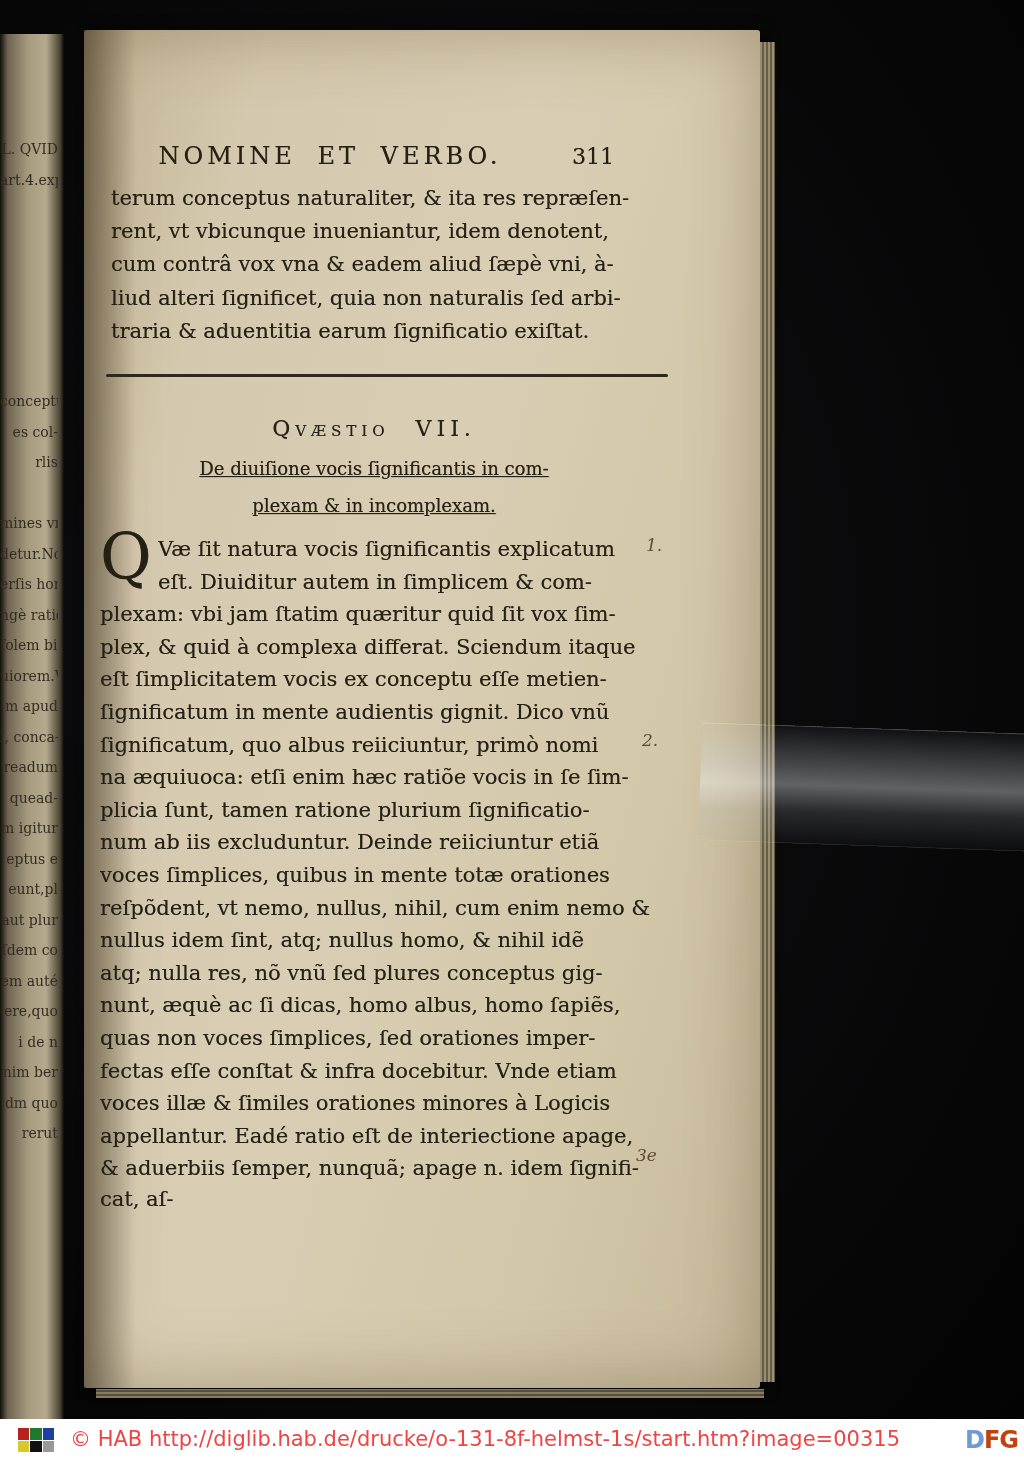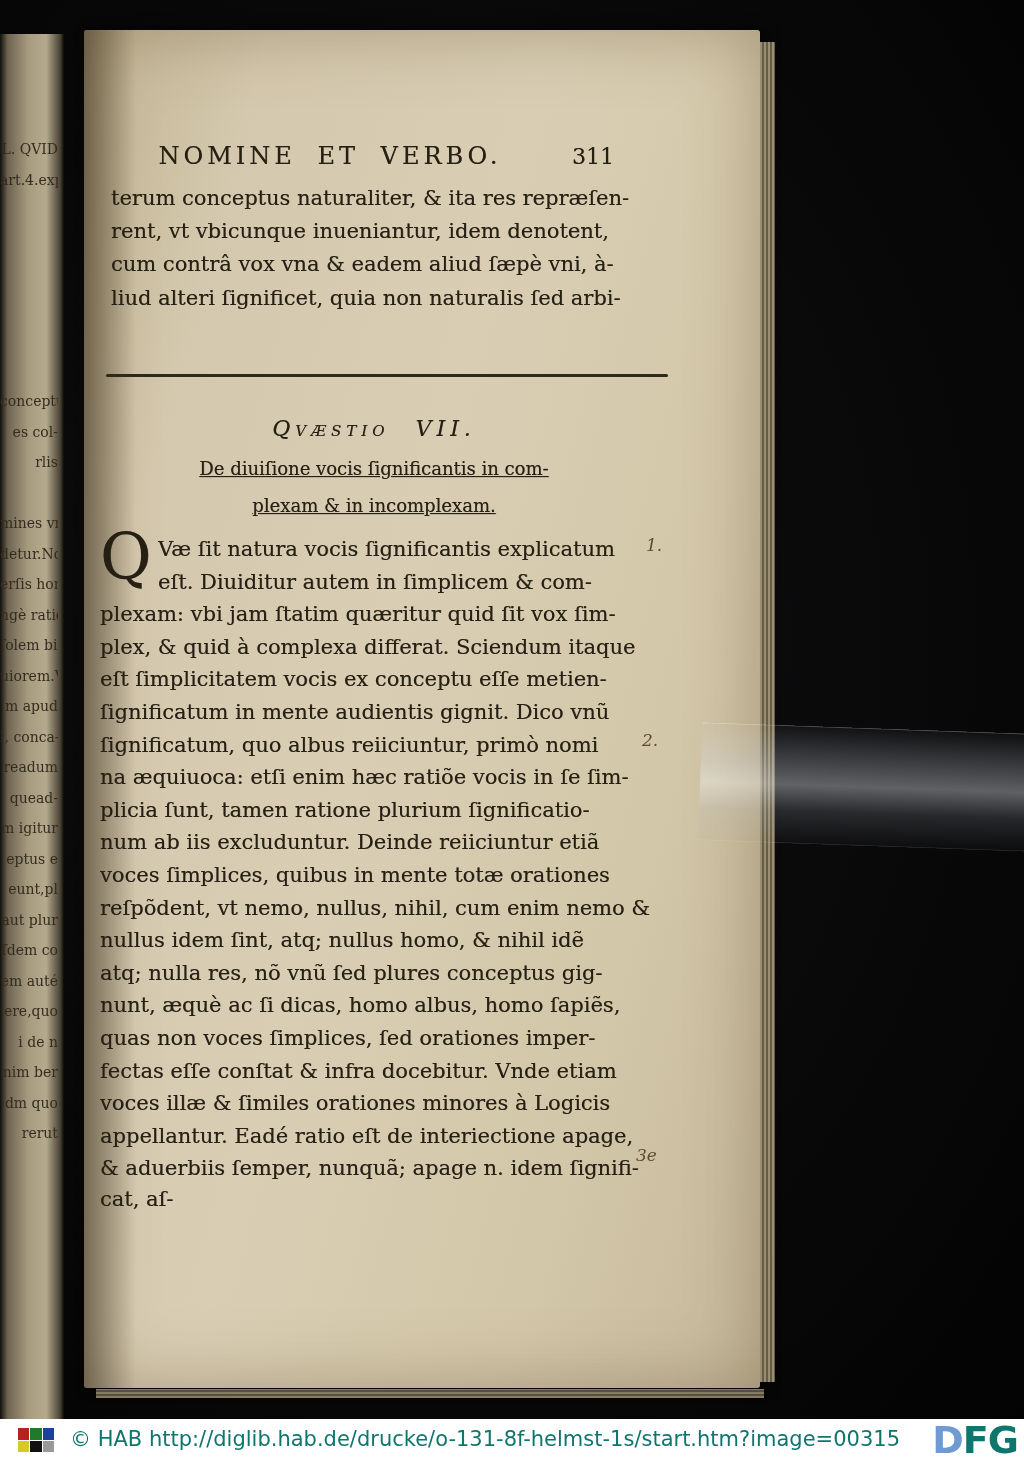--- a/index.html
+++ b/index.html
@@ -34,44 +34,44 @@
   .textcol{position:absolute;left:16px;top:0;width:548px;color:#261f14;
            text-shadow:0.3px 0.3px 0.6px rgba(42,32,16,0.55);}
   .hdr{position:absolute;top:112px;left:0;width:548px;height:32px;}
   .hdr .title{position:absolute;left:0;top:0;width:460px;text-align:center;
               font-size:24px;letter-spacing:4px;word-spacing:10px;}
   .hdr .pnum{position:absolute;right:34px;top:2px;font-size:22px;}
   .para1{position:absolute;top:152px;left:0;width:556px;}
   .pline{height:33.2px;line-height:33.2px;font-size:21px;white-space:nowrap;overflow:hidden;margin-left:11px;}
   .rule{position:absolute;top:344px;left:6px;width:562px;height:3px;background:#2f281d;border-radius:2px;}
   .qhead{position:absolute;top:386px;left:0;width:548px;text-align:center;font-size:22px;
-         font-variant:small-caps;letter-spacing:5px;word-spacing:14px;font-style:italic;}
+         font-variant:small-caps;letter-spacing:5px;word-spacing:14px;}
   .stitle{position:absolute;top:420px;left:0;width:548px;text-align:center;}
   .sline{height:37px;line-height:37px;font-size:18px;white-space:nowrap;overflow:hidden;text-decoration:underline;}
   .bodyblk{position:absolute;top:503px;left:0;width:556px;}
   .dropcap{position:absolute;left:0;top:-5px;font-size:63px;line-height:60px;width:54px;text-align:left;}
   .firstlines{padding-left:58px;}
   .bline{height:32.6px;line-height:32.6px;font-size:21px;white-space:nowrap;overflow:hidden;}
   .catchword{margin-top:2px;text-align:left;padding-right:66px;font-size:21px;}
   
   .mnote{position:absolute;font-style:italic;color:#5d4a2e;font-size:17px;
          font-family:"DejaVu Serif",serif;}
   .mnote.n1{left:562px;top:505px;}
   .mnote.n2{left:558px;top:700px;}
   .mnote.n3{left:552px;top:1115px;}
   
   .footer{position:absolute;left:0;top:1419px;width:1024px;height:43px;background:#ffffff;}
   .chips{position:absolute;left:18px;top:9px;width:36px;height:24px;display:grid;
          grid-template-columns:repeat(3,1fr);grid-template-rows:repeat(2,1fr);gap:1px;}
   .chip{width:100%;height:100%;}
   .credit{position:absolute;left:70px;top:8px;font-family:"DejaVu Sans","Liberation Sans",sans-serif;
-          font-size:21px;color:#0f766e;white-space:nowrap;}
+          font-size:21px;color:#ef4444;white-space:nowrap;}
   .dfg{position:absolute;right:2px;top:1px;background:#ffffff;padding:2px 4px 2px 10px;
        font-family:"DejaVu Sans","Liberation Sans",sans-serif;font-weight:700;
-       font-size:38px;line-height:36px;color:#0f766e;letter-spacing:-1px;text-align:right;}
+       font-size:24px;line-height:36px;color:#c2410c;letter-spacing:-1px;text-align:right;}
   .dfg::first-letter{color:#6f9bd2;}
 </style>
 </head>
 <body>
 
 <div class="stage">
 
   <div class="photo">
 
     <div class="sliver">
@@ -116,20 +116,21 @@
         <div class="hdr">
           <div class="title">NOMINE ET VERBO.</div>
           <div class="pnum">311</div>
         </div>
 
         <div class="para1">
             <div class="pline">terum conceptus naturaliter, &amp; ita res repræſen-</div>
             <div class="pline">rent, vt vbicunque inueniantur, idem denotent,</div>
             <div class="pline">cum contrâ vox vna &amp; eadem aliud ſæpè vni, à-</div>
             <div class="pline">liud alteri ſignificet, quia non naturalis ſed arbi-</div>
+            <div class="pline">traria &amp; aduentitia earum ſignificatio exiſtat.</div>
           </div>
 
         <div class="rule"></div>
 
         <div class="qhead">Qvæstio VII.</div>
 
         <div class="stitle">
             <div class="sline">De diuiſione vocis ſignificantis in com-</div>
             <div class="sline">plexam &amp; in incomplexam.</div>
           </div>

